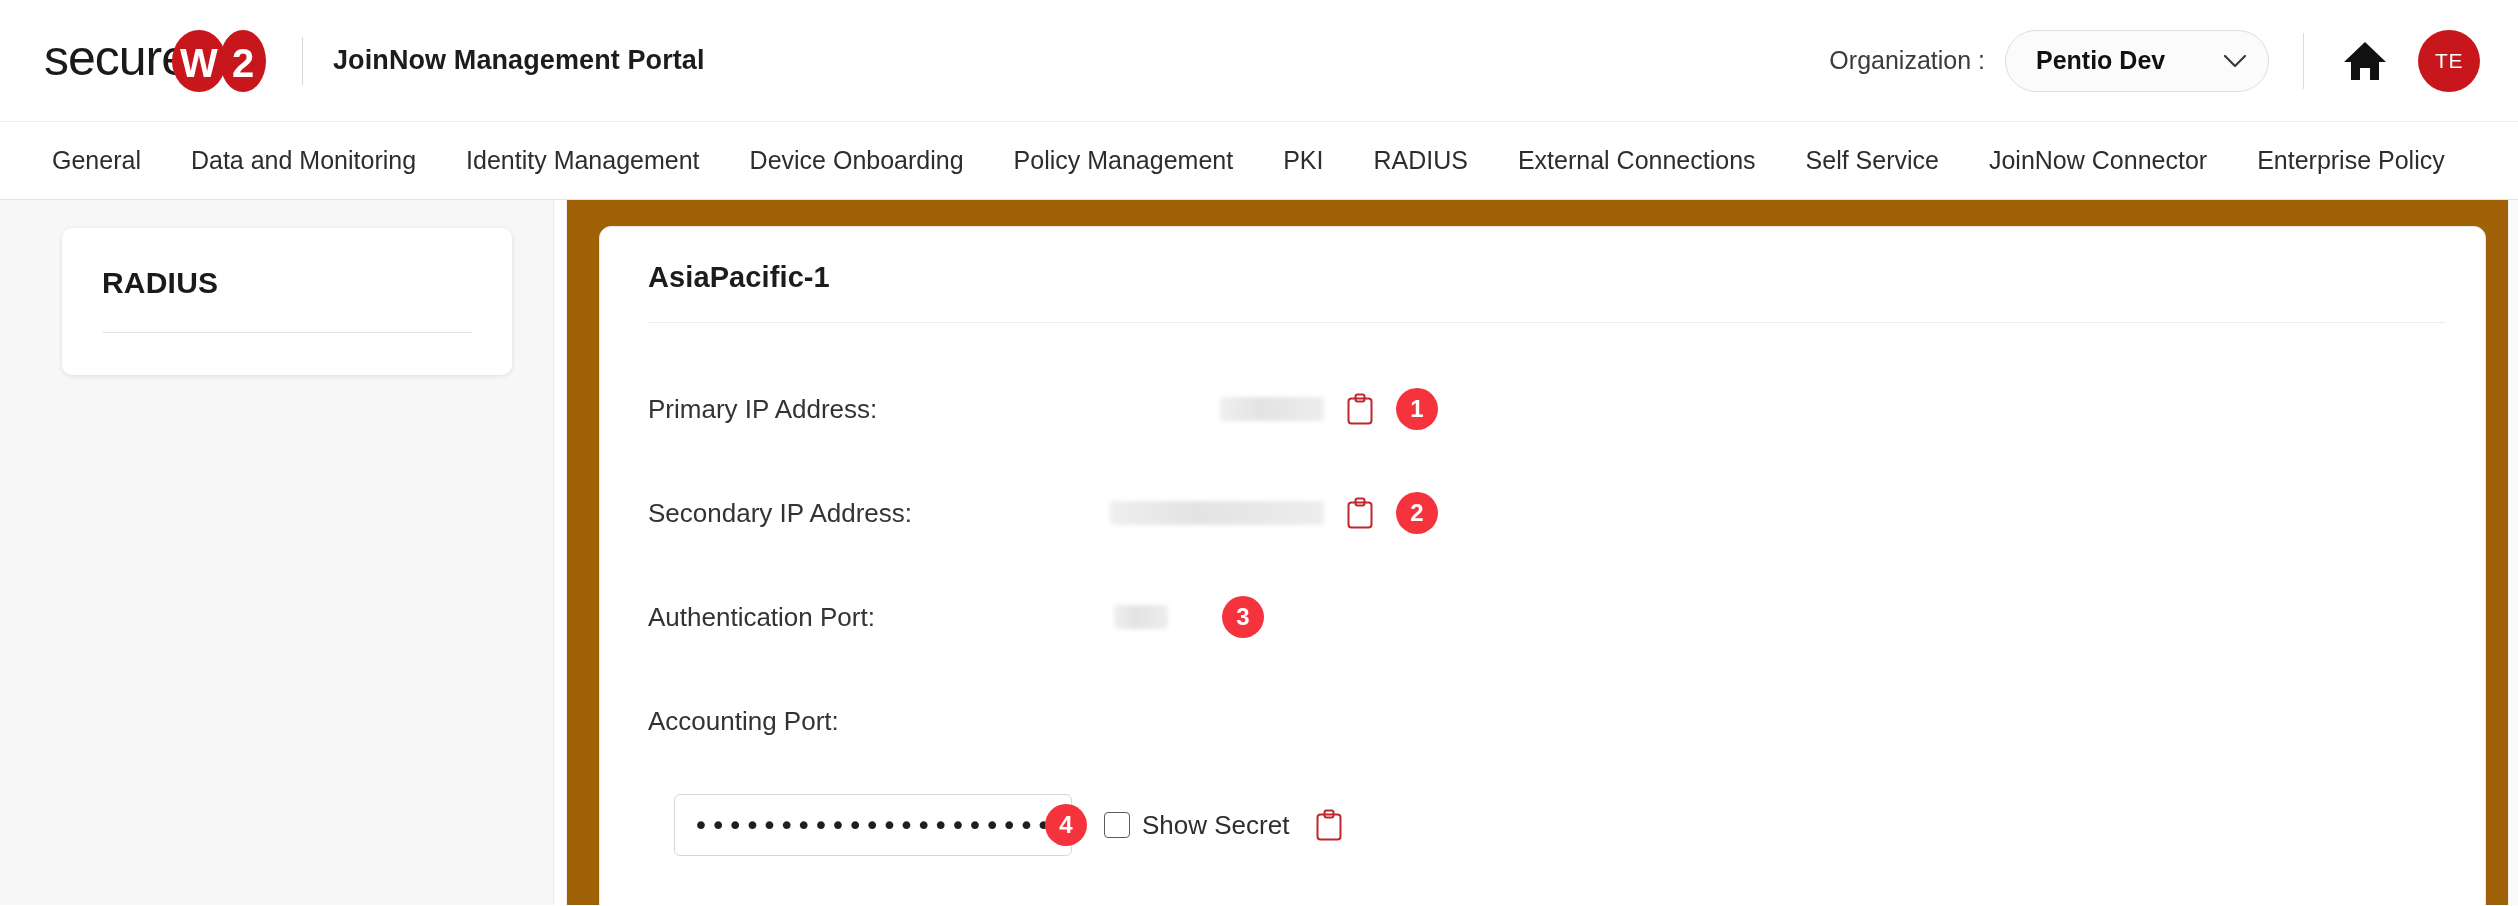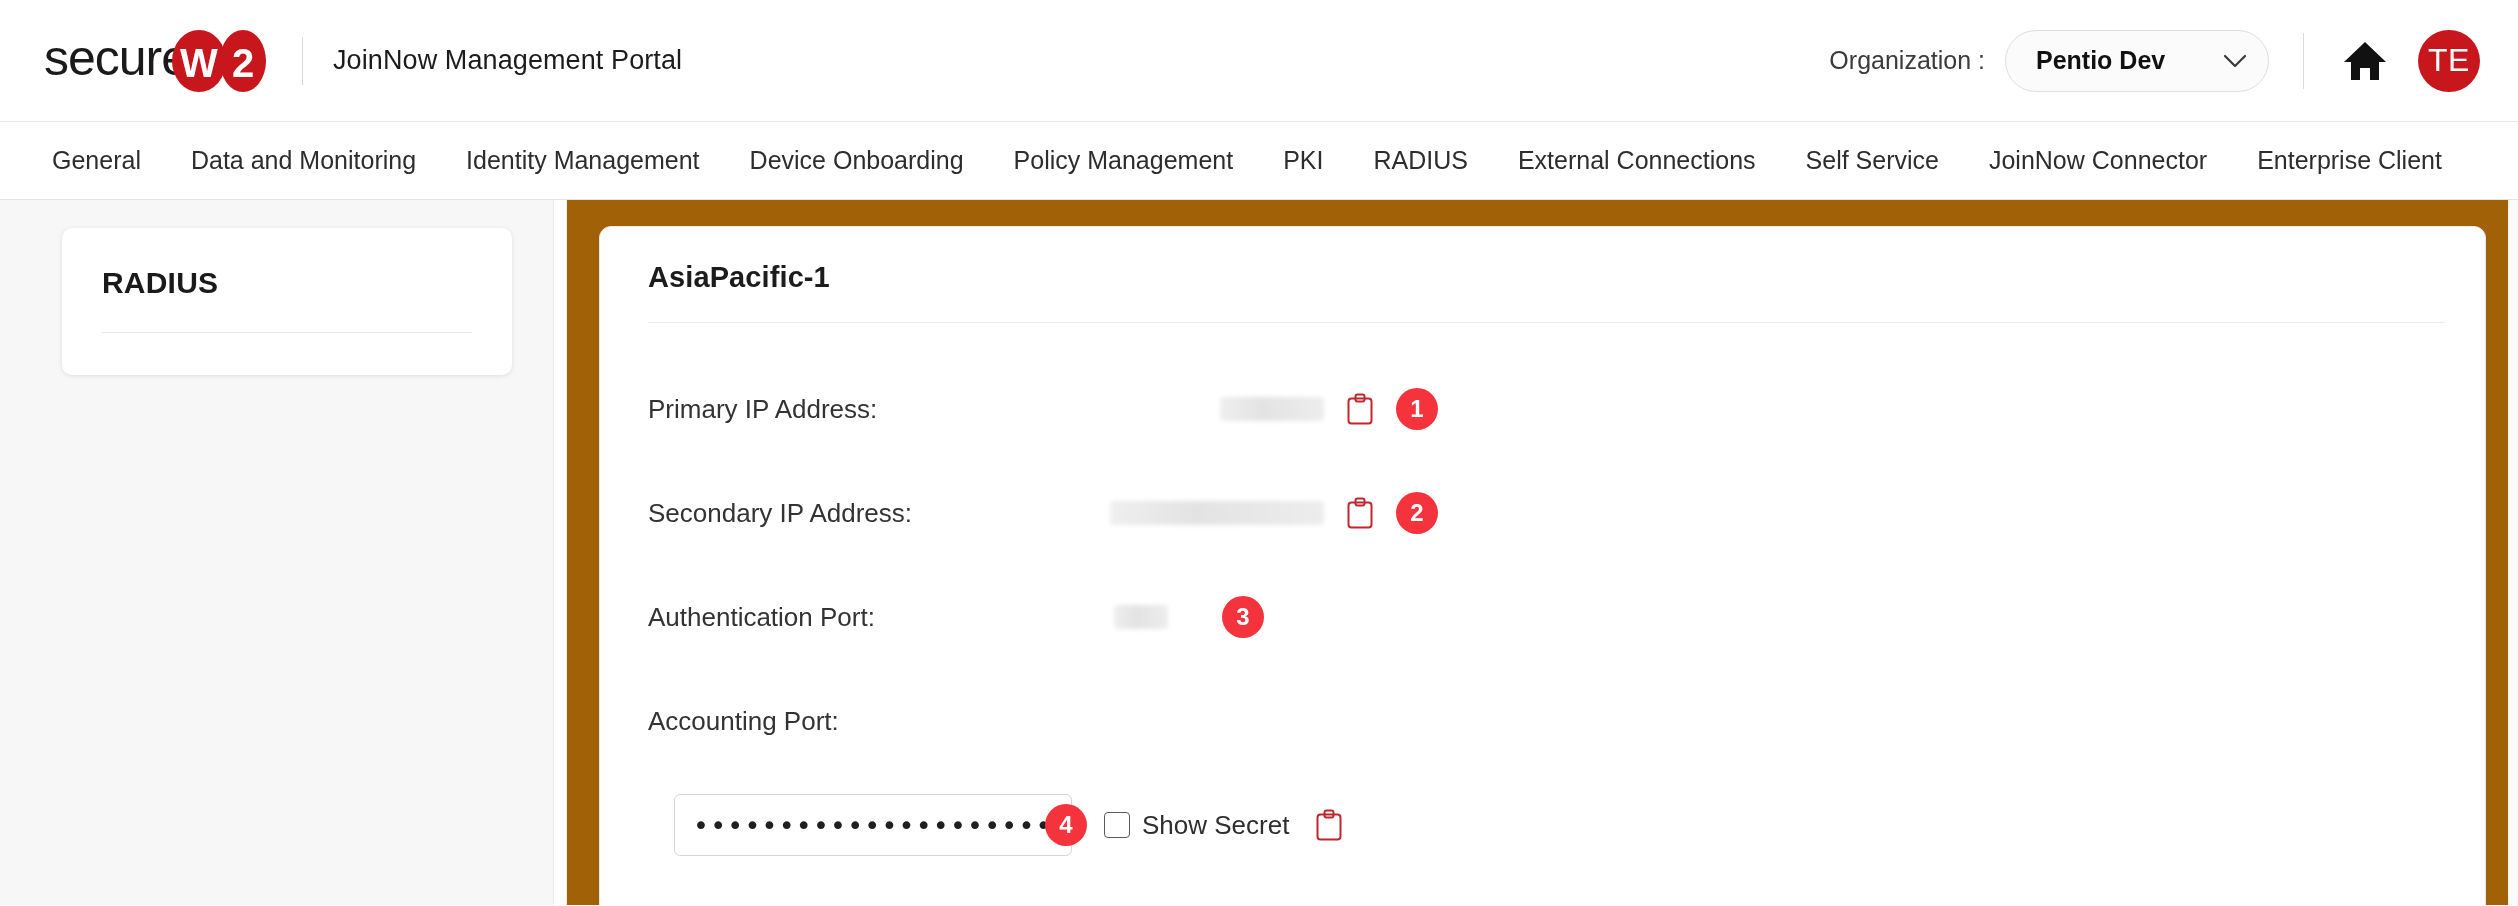--- a/index.html
+++ b/index.html
@@ -25,21 +25,21 @@
   .logo-wrap { display: flex; align-items: center; height: 64px; }
   .logo-svg { display: block; }
   .brand-divider {
     width: 1px;
     height: 48px;
     background: #d8d8d8;
     margin: 0 30px 0 36px;
   }
   .portal-title {
     font-size: 27px;
-    font-weight: normal;
+    font-weight: bold;
     color: #1c1c1c;
     letter-spacing: 0.1px;
     white-space: nowrap;
   }
   .header-right {
     margin-left: auto;
     display: flex;
     align-items: center;
   }
   .org-label {
@@ -80,21 +80,21 @@
     width: 54px;
     height: 54px;
     cursor: pointer;
   }
   .avatar {
     width: 62px;
     height: 62px;
     border-radius: 50%;
     background: #c8161d;
     color: #ffffff;
-    font-size: 32px;
+    font-size: 21px;
     display: flex;
     align-items: center;
     justify-content: center;
     margin-left: 26px;
     letter-spacing: 0.5px;
     cursor: pointer;
   }
 
   
   .navbar {
@@ -350,21 +350,21 @@
   <span class="nav-item">General</span>
   <span class="nav-item">Data and Monitoring</span>
   <span class="nav-item">Identity Management</span>
   <span class="nav-item">Device Onboarding</span>
   <span class="nav-item">Policy Management</span>
   <span class="nav-item">PKI</span>
   <span class="nav-item">RADIUS</span>
   <span class="nav-item">External Connections</span>
   <span class="nav-item">Self Service</span>
   <span class="nav-item">JoinNow Connector</span>
-  <span class="nav-item">Enterprise Client</span>
+  <span class="nav-item">Enterprise Policy</span>
 </div>
 
 <div class="page">
 
   <div class="sidebar-col">
     <div class="side-card">
       <div class="side-title">RADIUS</div>
       <div class="side-rule"></div>
     </div>
   </div>

